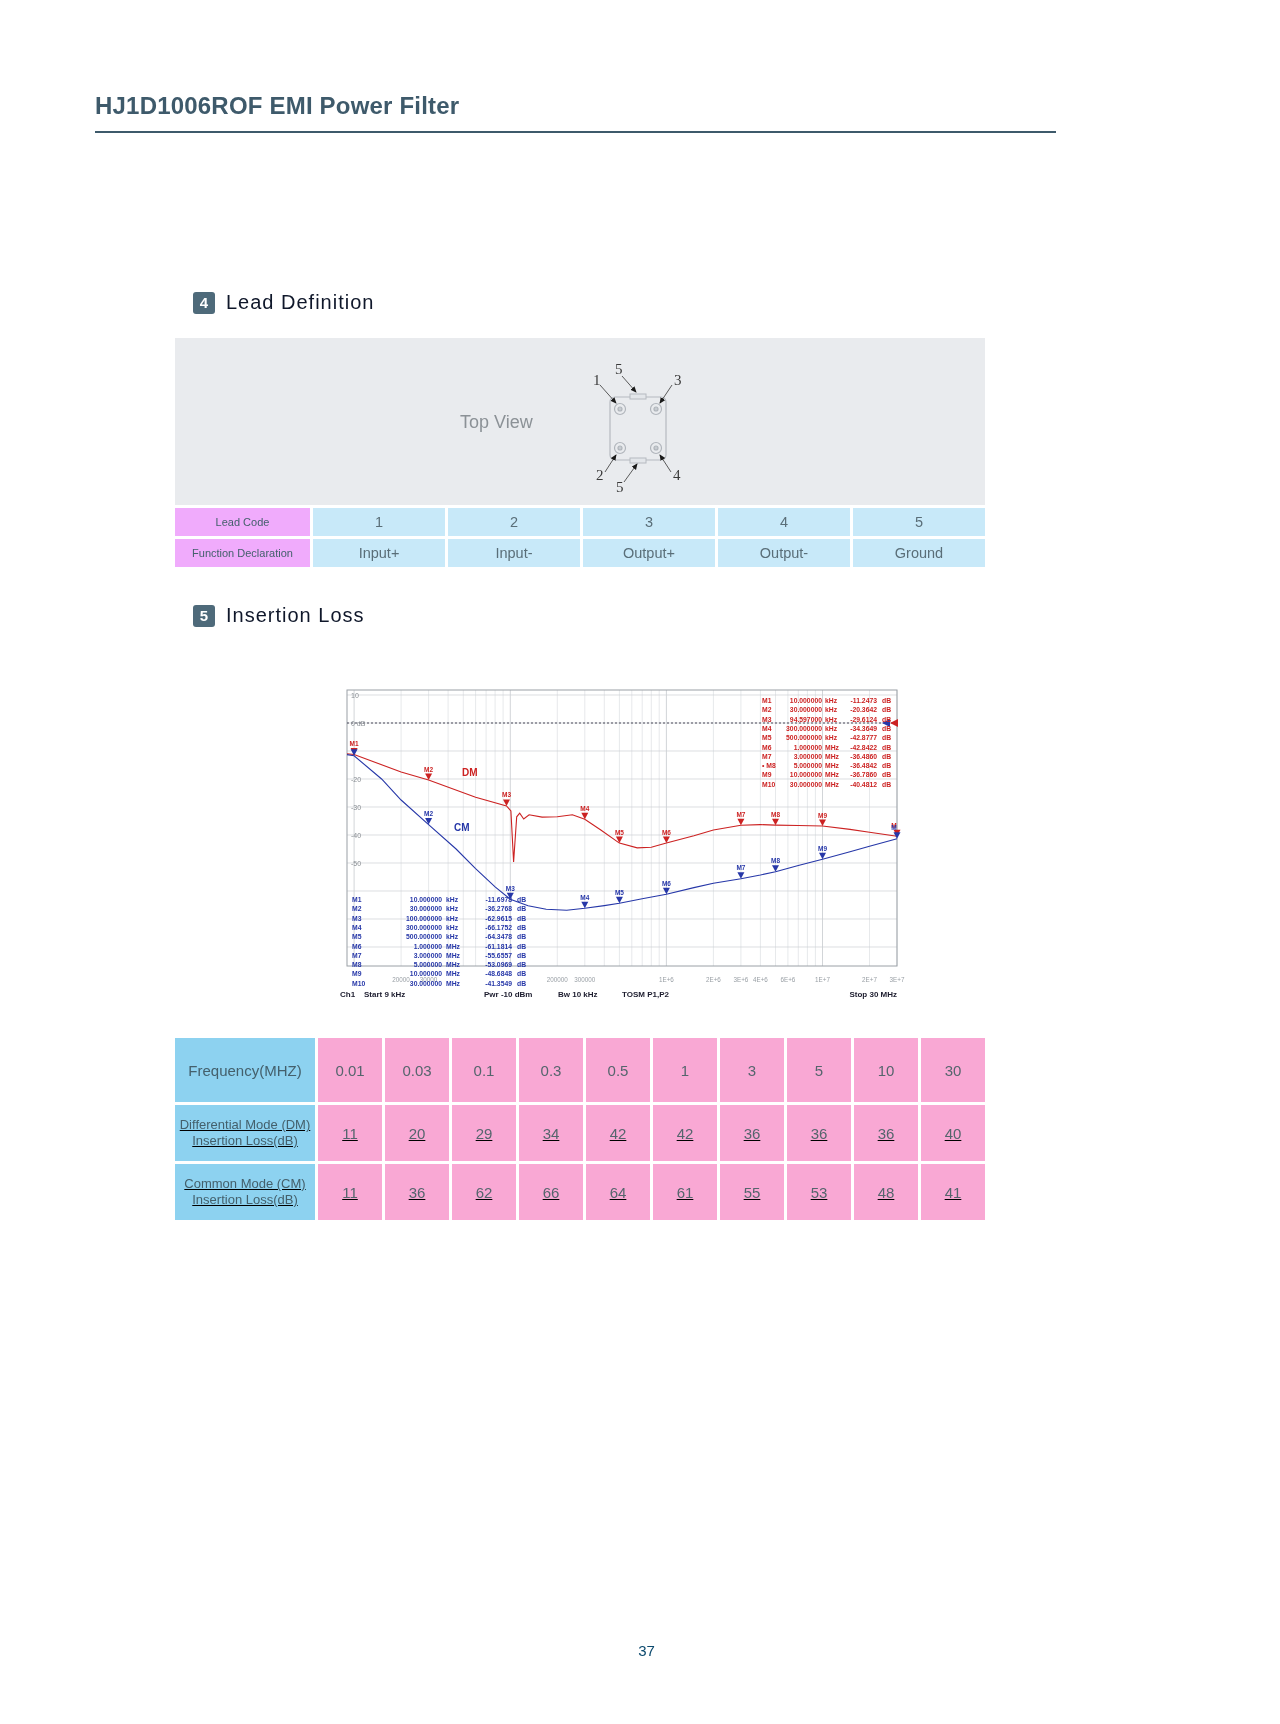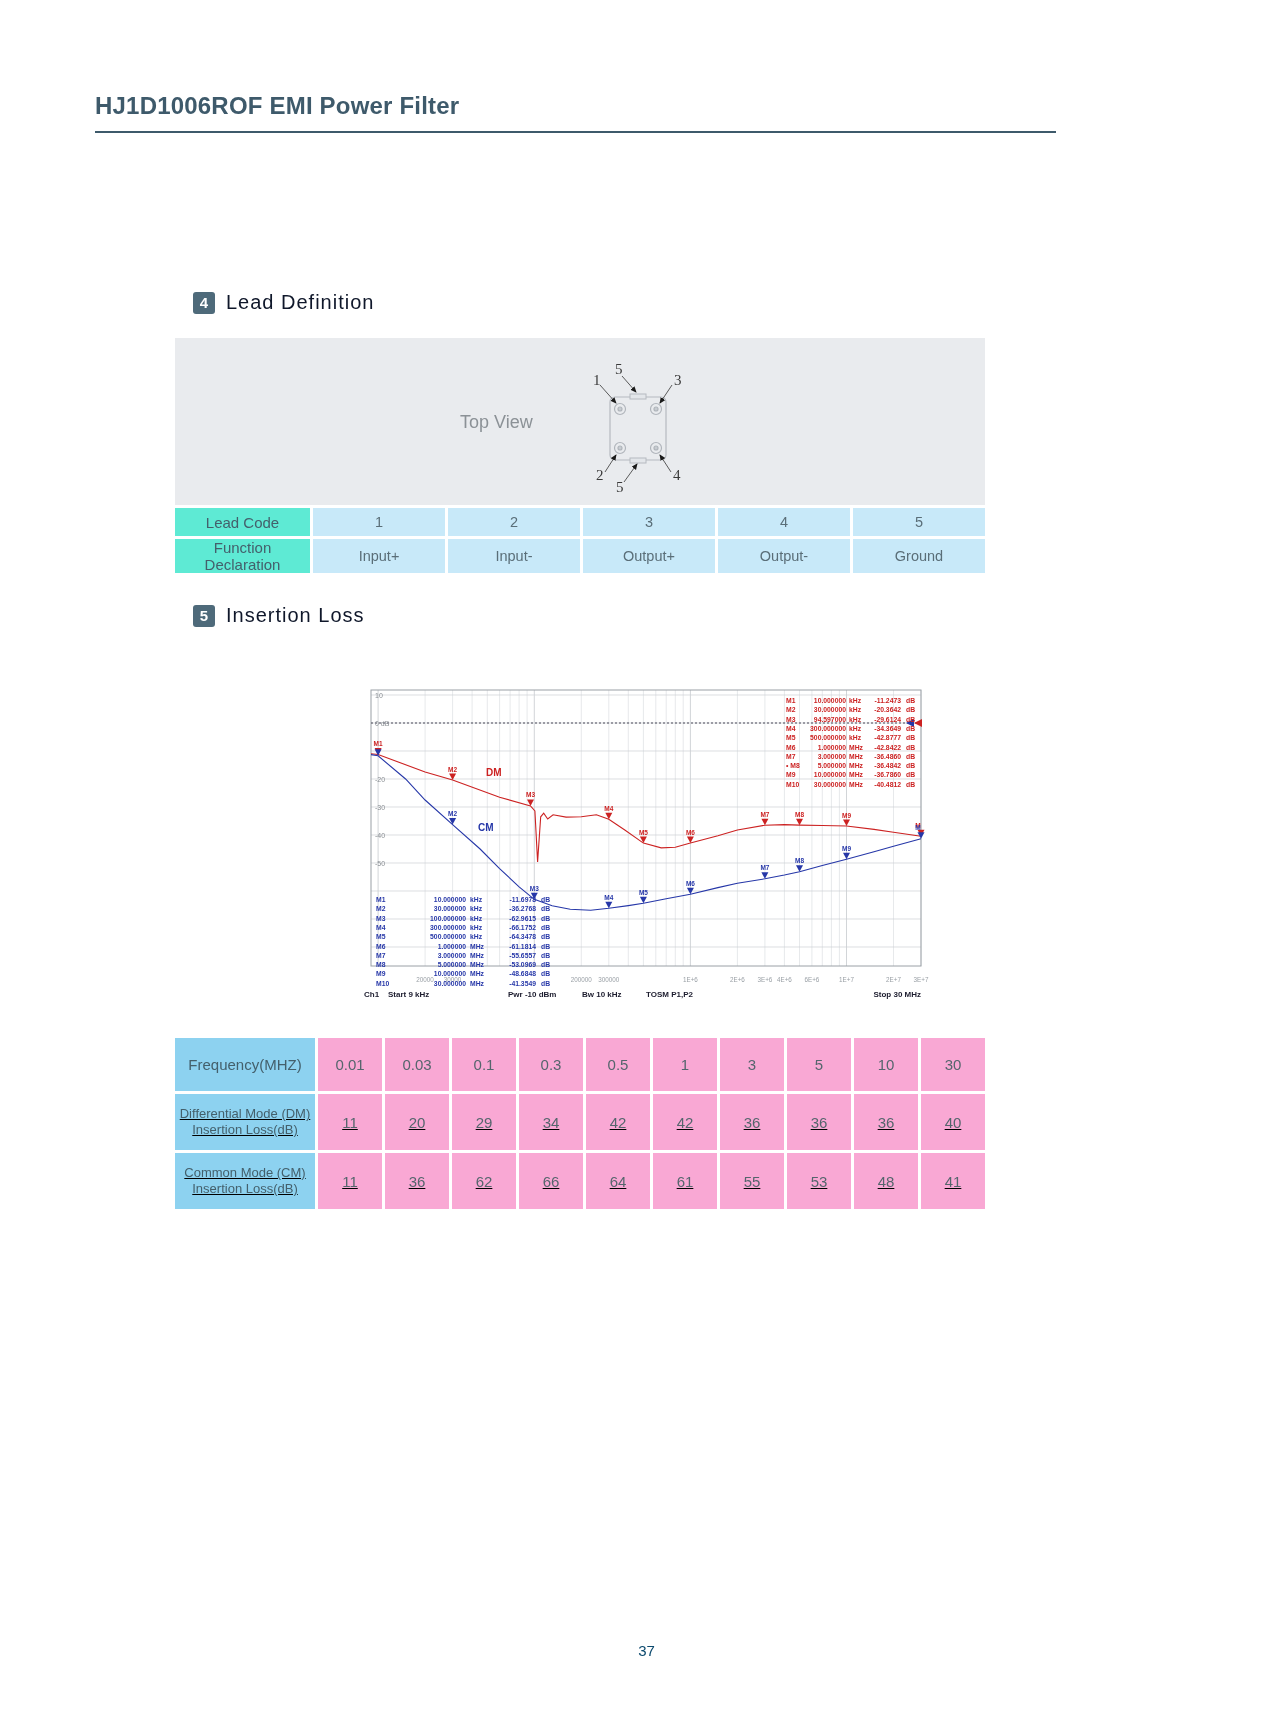--- a/index.html
+++ b/index.html
@@ -11,30 +11,30 @@
   .badge{width:22px;height:22px;background:#4e6a7a;color:#fff;font-weight:bold;font-size:15px;
          display:flex;align-items:center;justify-content:center;border-radius:3px;}
   .sec-title{font-size:20px;color:#0f172a;letter-spacing:1px;text-align:right;}
   .panel{position:absolute;left:175px;top:338px;width:810px;height:167px;background:#e9ebee;}
   .topview{position:absolute;left:285px;top:74px;font-size:18px;color:#8b9196;}
   .pkg{position:absolute;left:403px;top:16px;}
   .tbl{position:absolute;left:175px;width:810px;display:flex;flex-direction:column;gap:3px;}
   .lead-tbl{top:508px;}
   .trow{display:grid;gap:3px;}
   .lead-row{grid-template-columns:135px repeat(5,1fr);height:28px;}
-  .fq-row1{grid-template-columns:140px repeat(10,1fr);height:53px;}
+  .fq-row1{grid-template-columns:140px repeat(10,1fr);height:64px;}
   .fq-row{grid-template-columns:140px repeat(10,1fr);height:56px;text-decoration:underline;}
   .cell{display:flex;align-items:center;justify-content:center;text-align:center;}
-  .hcell{background:#5eead4;color:#44606c;font-size:15px;}
+  .hcell{background:#f0abfc;color:#44606c;font-size:11px;}
   .dcell{background:#c8e9f9;color:#5a6e78;font-size:14.5px;}
   .fq-tbl{top:1038px;}
   .fq-h{background:#8dd2f0;color:#44606c;font-size:15px;}
   .fq-d{background:#f9a8d4;color:#55656d;font-size:15px;}
   .fq-label{flex-direction:column;line-height:16px;font-size:13px;}
-  .chart-wrap{position:absolute;left:334px;top:645px;width:578px;height:365px;background:#fff;margin-left:24px;}
+  .chart-wrap{position:absolute;left:334px;top:645px;width:578px;height:365px;background:#fff;}
   .pagenum{position:absolute;left:0;right:0;top:1642px;text-align:center;font-size:15px;color:#0c4a6e;}
   .pin-num{font-family:"Liberation Serif",serif;font-size:15px;fill:#3a3a3a;}
   .ylab{font-size:7px;fill:#8a8f94;}
   .xlab{font-size:6.3px;fill:#9aa0a6;}
   .mlab{font-size:6.5px;font-weight:bold;}
   .serieslab{font-size:10px;font-weight:bold;}
   .ro{font-size:6.8px;font-weight:bold;}
   .foot{font-size:8px;font-weight:bold;fill:#1c1c2e;}
 </style>
 </head>

